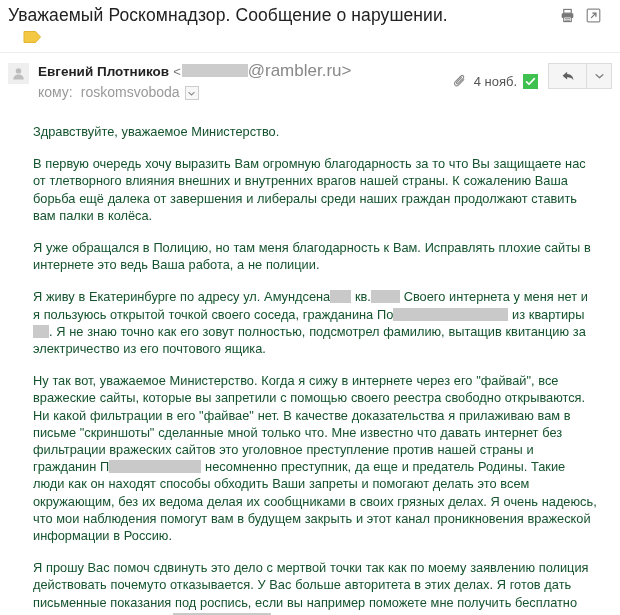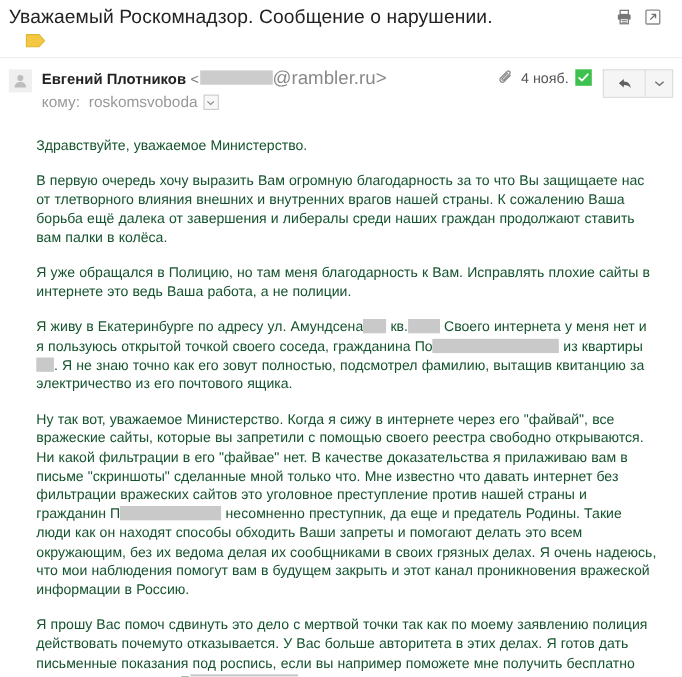--- a/index.html
+++ b/index.html
@@ -146,21 +146,21 @@
     height: 12px;
     border: 1px solid #cccccc;
     background: #f7f7f7;
     margin-left: 5px;
     position: relative;
     top: 1px;
   }
   .sender-right {
     flex: 0 0 auto;
     display: flex;
-    align-items: flex-start;
+    align-items: flex-end;
     gap: 6px;
     padding-top: 1px;
   }
   .clip-icon {
     display: inline-flex;
     align-items: center;
   }
   .date {
     font-size: 13px;
     color: #555555;

